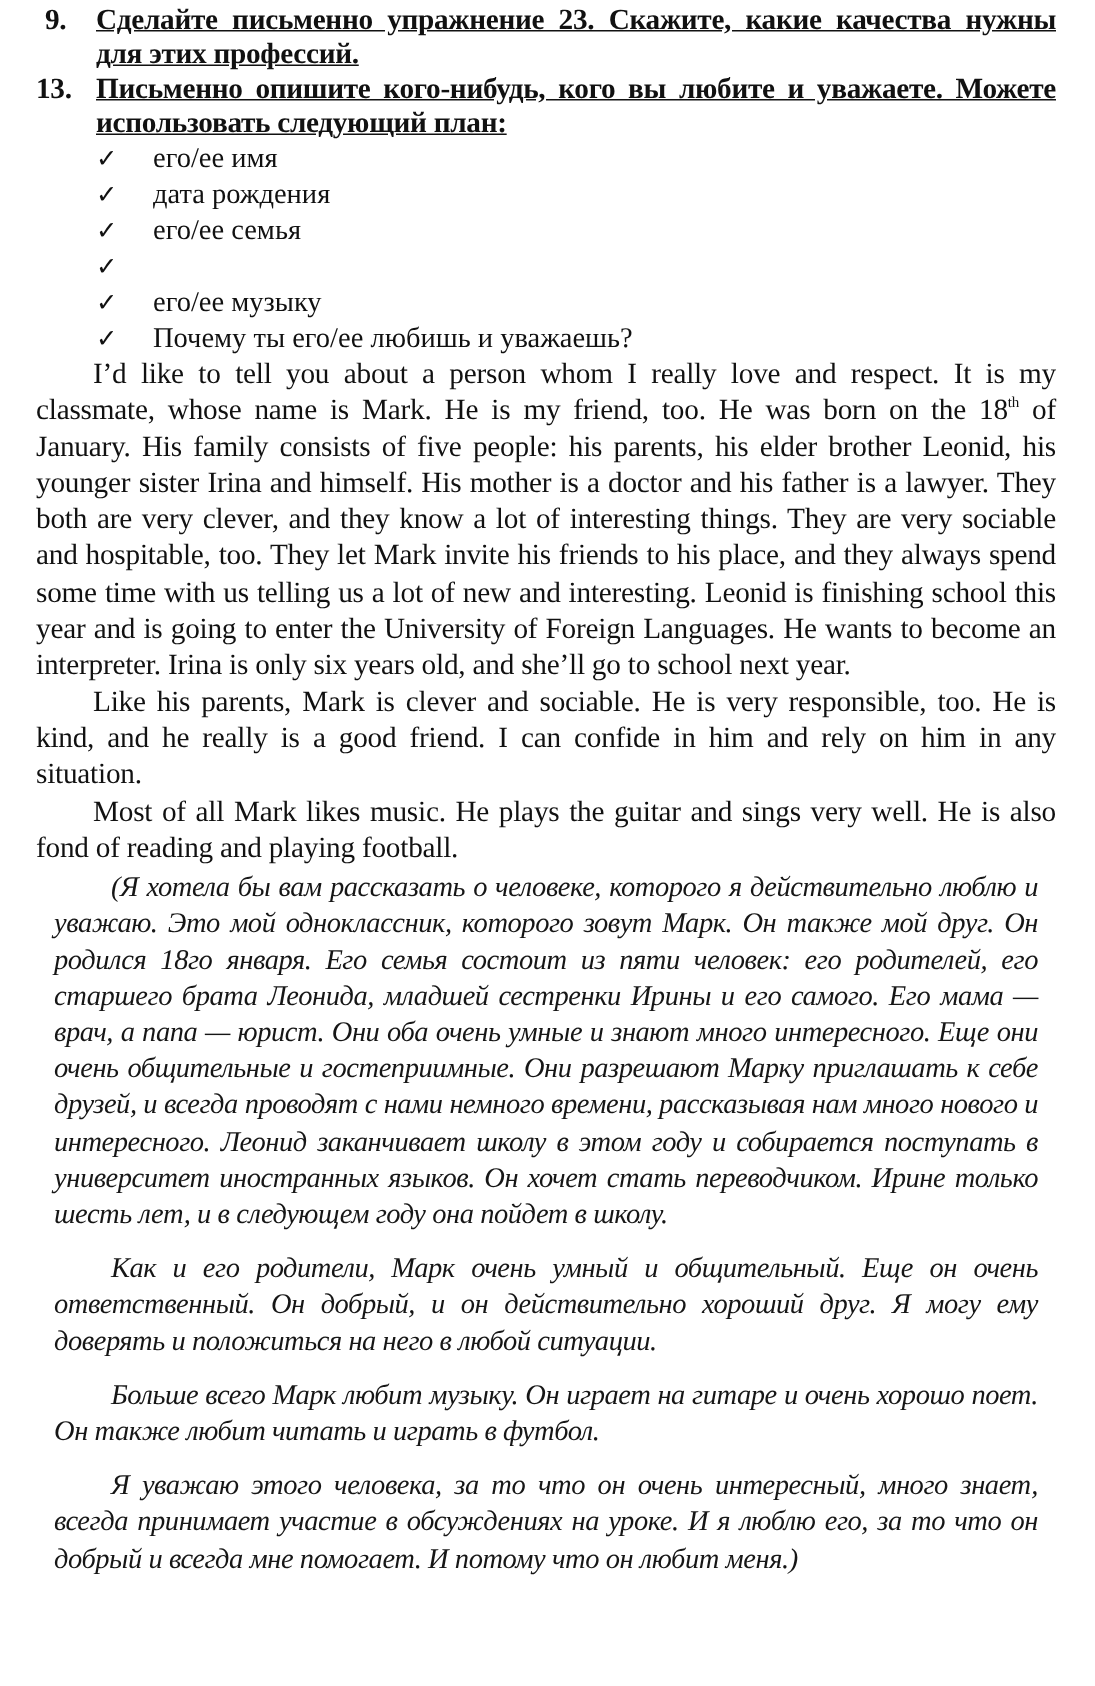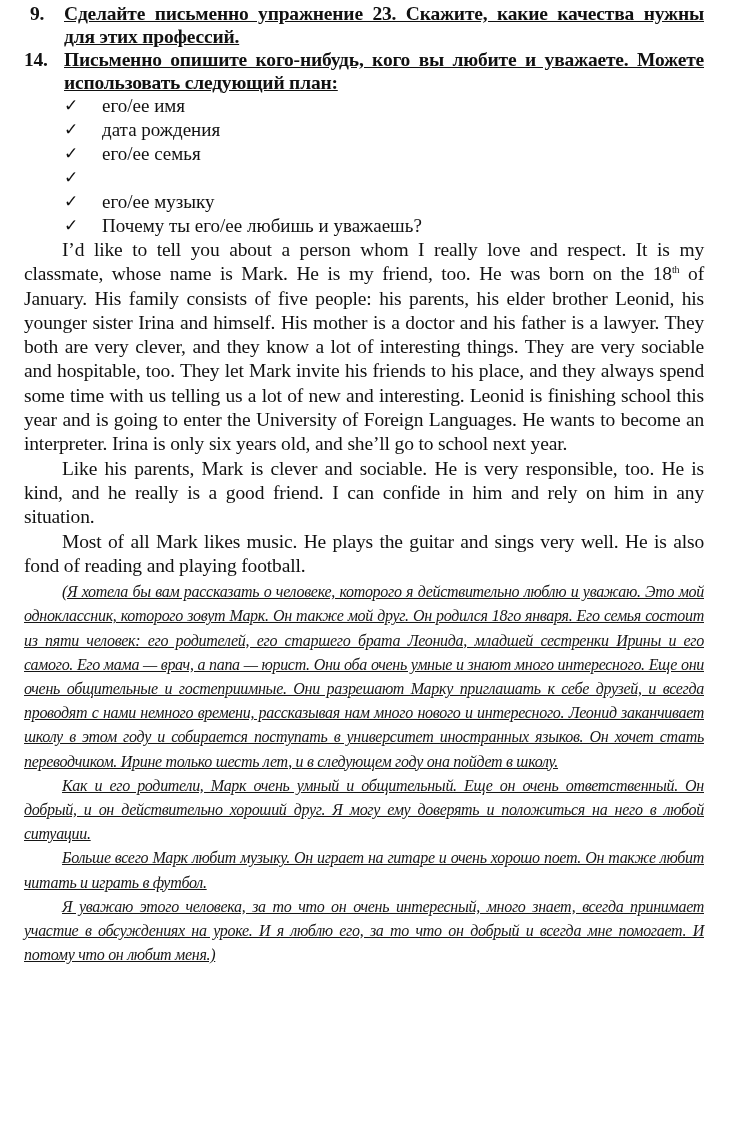--- a/index.html
+++ b/index.html
@@ -18,37 +18,37 @@
     .task-text { flex: 1; text-decoration: underline; }
     .plan { list-style: none; margin: 0; padding: 0 0 0 40px; }
     .plan li { display: flex; font-size: 19px; line-height: 24px; height: 24px; }
     .check { width: 38px; flex: 0 0 38px; font-size: 17px; }
     .para {
       font-size: 19.5px; line-height: 24.3px; text-align: justify;
       text-indent: 38px; margin: 0; letter-spacing: -0.15px;
     }
     .para sup { font-size: 10px; line-height: 0; }
     .ru {
-      font-style: italic; font-size: 16px; line-height: 24.2px; text-align: justify;
-      text-indent: 38px; margin: 0; letter-spacing: -0.3px; color: #161616; text-decoration: underline;
+      font-style: italic; font-size: 19px; line-height: 24.2px; text-align: justify;
+      text-indent: 38px; margin: 12px; letter-spacing: -0.3px; color: #161616;
     }
     .ru-first { margin-top: 2px; }
   </style>
 </head>
 <body>
 
 <div class="page">
 
   <div class="task">
     <span class="task-num">9.</span>
     <span class="task-text">Сделайте письменно упражнение 23. Скажите, какие качества нужны для этих профессий.</span>
   </div>
 
   <div class="task ten">
-    <span class="task-num">14.</span>
+    <span class="task-num">13.</span>
     <span class="task-text">Письменно опишите кого-нибудь, кого вы любите и уважаете. Можете использовать следующий план:</span>
   </div>
 
   <ul class="plan">
     <li>
       <span class="check">✓</span>
       <span>его/ее имя</span>
     </li>
     <li>
       <span class="check">✓</span>

